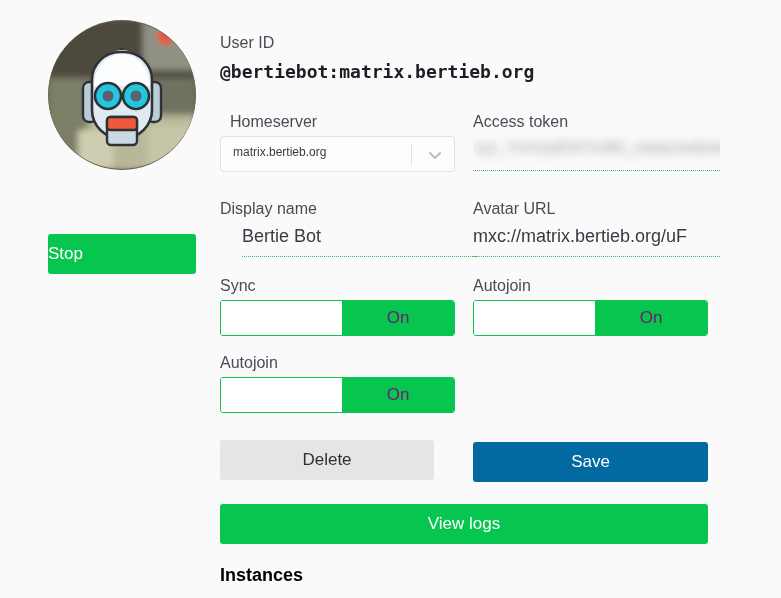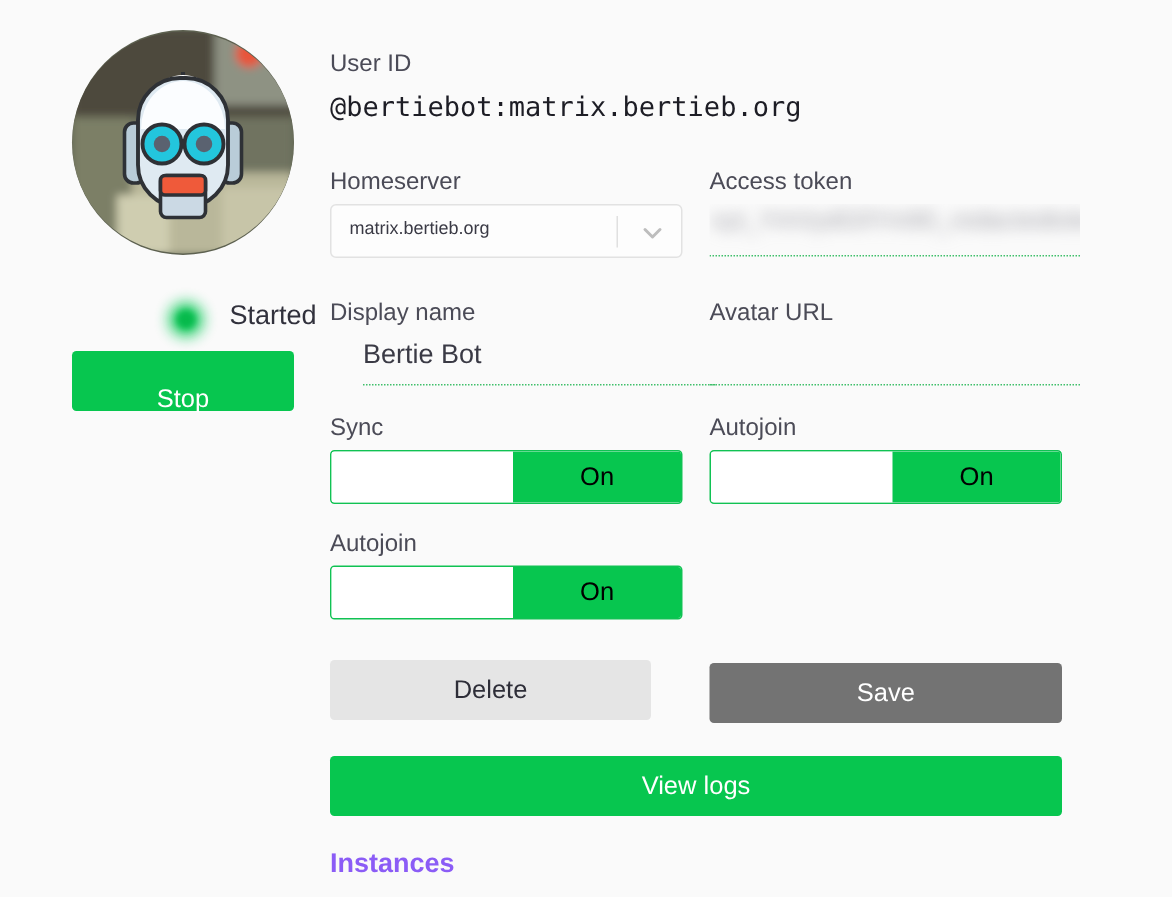--- a/index.html
+++ b/index.html
@@ -87,23 +87,23 @@
     left: 48px;
     width: 148px;
     height: 40px;
     border: none;
     border-radius: 3px;
     background: #07c64f;
     color: #ffffff;
     font-size: 17px;
     font-family: "Liberation Sans", sans-serif;
     cursor: pointer;
-    padding: 12px;
+    padding: 0;
     line-height: 40px;
-    text-align: center;
+    text-align: left;
   }
   #stop-btn { top: 234px; }
   #clear-cache-btn { top: 297px; }
 
   
   .form-col {
     position: absolute;
     left: 220px;
     top: 0;
     width: 500px;
@@ -112,27 +112,27 @@
     font-size: 16px;
     color: #4b4b57;
     line-height: 18px;
     white-space: nowrap;
   }
 
   .userid-label  { position: absolute; left: 0;   top: 34px; }
   .userid-value  {
     position: absolute; left: 0; top: 61px;
     font-family: "DejaVu Sans Mono", "Liberation Mono", monospace;
-    font-weight: normal;
+    font-weight: bold;
     font-size: 18px;
     color: #1d1d25;
     white-space: nowrap;
   }
 
-  .homeserver-label { position: absolute; left: 0;   top: 113px; }
+  .homeserver-label { position: absolute; left: 10px;   top: 113px; }
   .token-label      { position: absolute; left: 253px; top: 113px; }
 
   .select-box {
     position: absolute;
     left: 0;
     top: 136px;
     width: 235px;
     height: 36px;
     background: #fdfdfd;
     border: 1px solid #e2e2e2;
@@ -231,21 +231,21 @@
     width: 100%; height: 100%;
     display: flex;
   }
   .toggle-thumb {
     flex: 0 0 52%;
     background: #ffffff;
   }
   .toggle-on {
     flex: 1 1 auto;
     background: #07c64f;
-    color: #000000;
+    color: #701a75;
     font-size: 17px;
     display: flex;
     align-items: center;
     justify-content: center;
   }
   #sync-toggle     { left: 0;   top: 300px; width: 235px; }
   #autojoin-toggle { left: 253px; top: 300px; width: 235px; }
   #enabled-toggle  { left: 0;   top: 377px; width: 235px; }
 
   .action-btn {
@@ -260,36 +260,36 @@
     line-height: 40px;
     text-align: center;
   }
   #delete-btn {
     left: 0; top: 440px; width: 214px;
     background: #e5e5e5;
     color: #2e2e38;
   }
   #save-btn {
     left: 253px; top: 442px; width: 235px;
-    background: #737373;
+    background: #0369a1;
     color: #ffffff;
   }
   #viewlogs-btn {
     left: 0; top: 504px; width: 488px;
     background: #07c64f;
     color: #ffffff;
   }
 
   .section-heading {
     position: absolute;
     left: 0;
     top: 565px;
     font-size: 18px;
     font-weight: bold;
-    color: #8b5cf6;
+    color: #000000;
     white-space: nowrap;
   }
 </style>
 </head>
 <body>
 
 <div class="page">
 
   <div class="left-col">
     <div class="avatar-wrap">
@@ -329,25 +329,20 @@
               <circle cx="88" cy="72" r="5.5" fill="#5a6270"></circle>
               <path d="M73 72 h2" stroke="#2e3136" stroke-width="2.6"></path>
               <rect x="59" y="93" width="30" height="28" rx="4" fill="#cbd9e4" stroke="#2e3136" stroke-width="2.4"></rect>
               <rect x="59" y="93" width="30" height="13" rx="3" fill="#ef5a3a" stroke="#2e3136" stroke-width="2.4"></rect>
             </g>
           </g>
         </svg>
       </div>
     </div>
 
-    <div class="status-row">
-      <div class="status-dot"></div>
-      <div class="status-dot-core"></div>
-      <div class="status-label">Started</div>
-    </div>
   </div>
 
   <button class="side-btn" id="stop-btn">Stop</button>
 
   <div class="form-col">
 
     <div class="field-label userid-label">User ID</div>
     <div class="userid-value">@bertiebot:matrix.bertieb.org</div>
 
     <div class="field-label homeserver-label">Homeserver</div>
@@ -368,20 +363,21 @@
     </div>
 
     <div class="field-label displayname-label">Display name</div>
     <div class="text-field" id="displayname-field">
       <div class="tf-value">Bertie Bot</div>
       <div class="dotted-underline"></div>
     </div>
 
     <div class="field-label avatarurl-label">Avatar URL</div>
     <div class="text-field" id="avatarurl-field">
+      <div class="tf-value">mxc://matrix.bertieb.org/uF</div>
       <div class="dotted-underline"></div>
     </div>
 
     <div class="field-label sync-label">Sync</div>
     <div class="toggle" id="sync-toggle">
       <div class="toggle-track">
         <div class="toggle-thumb"></div>
         <div class="toggle-on">On</div>
       </div>
     </div>

